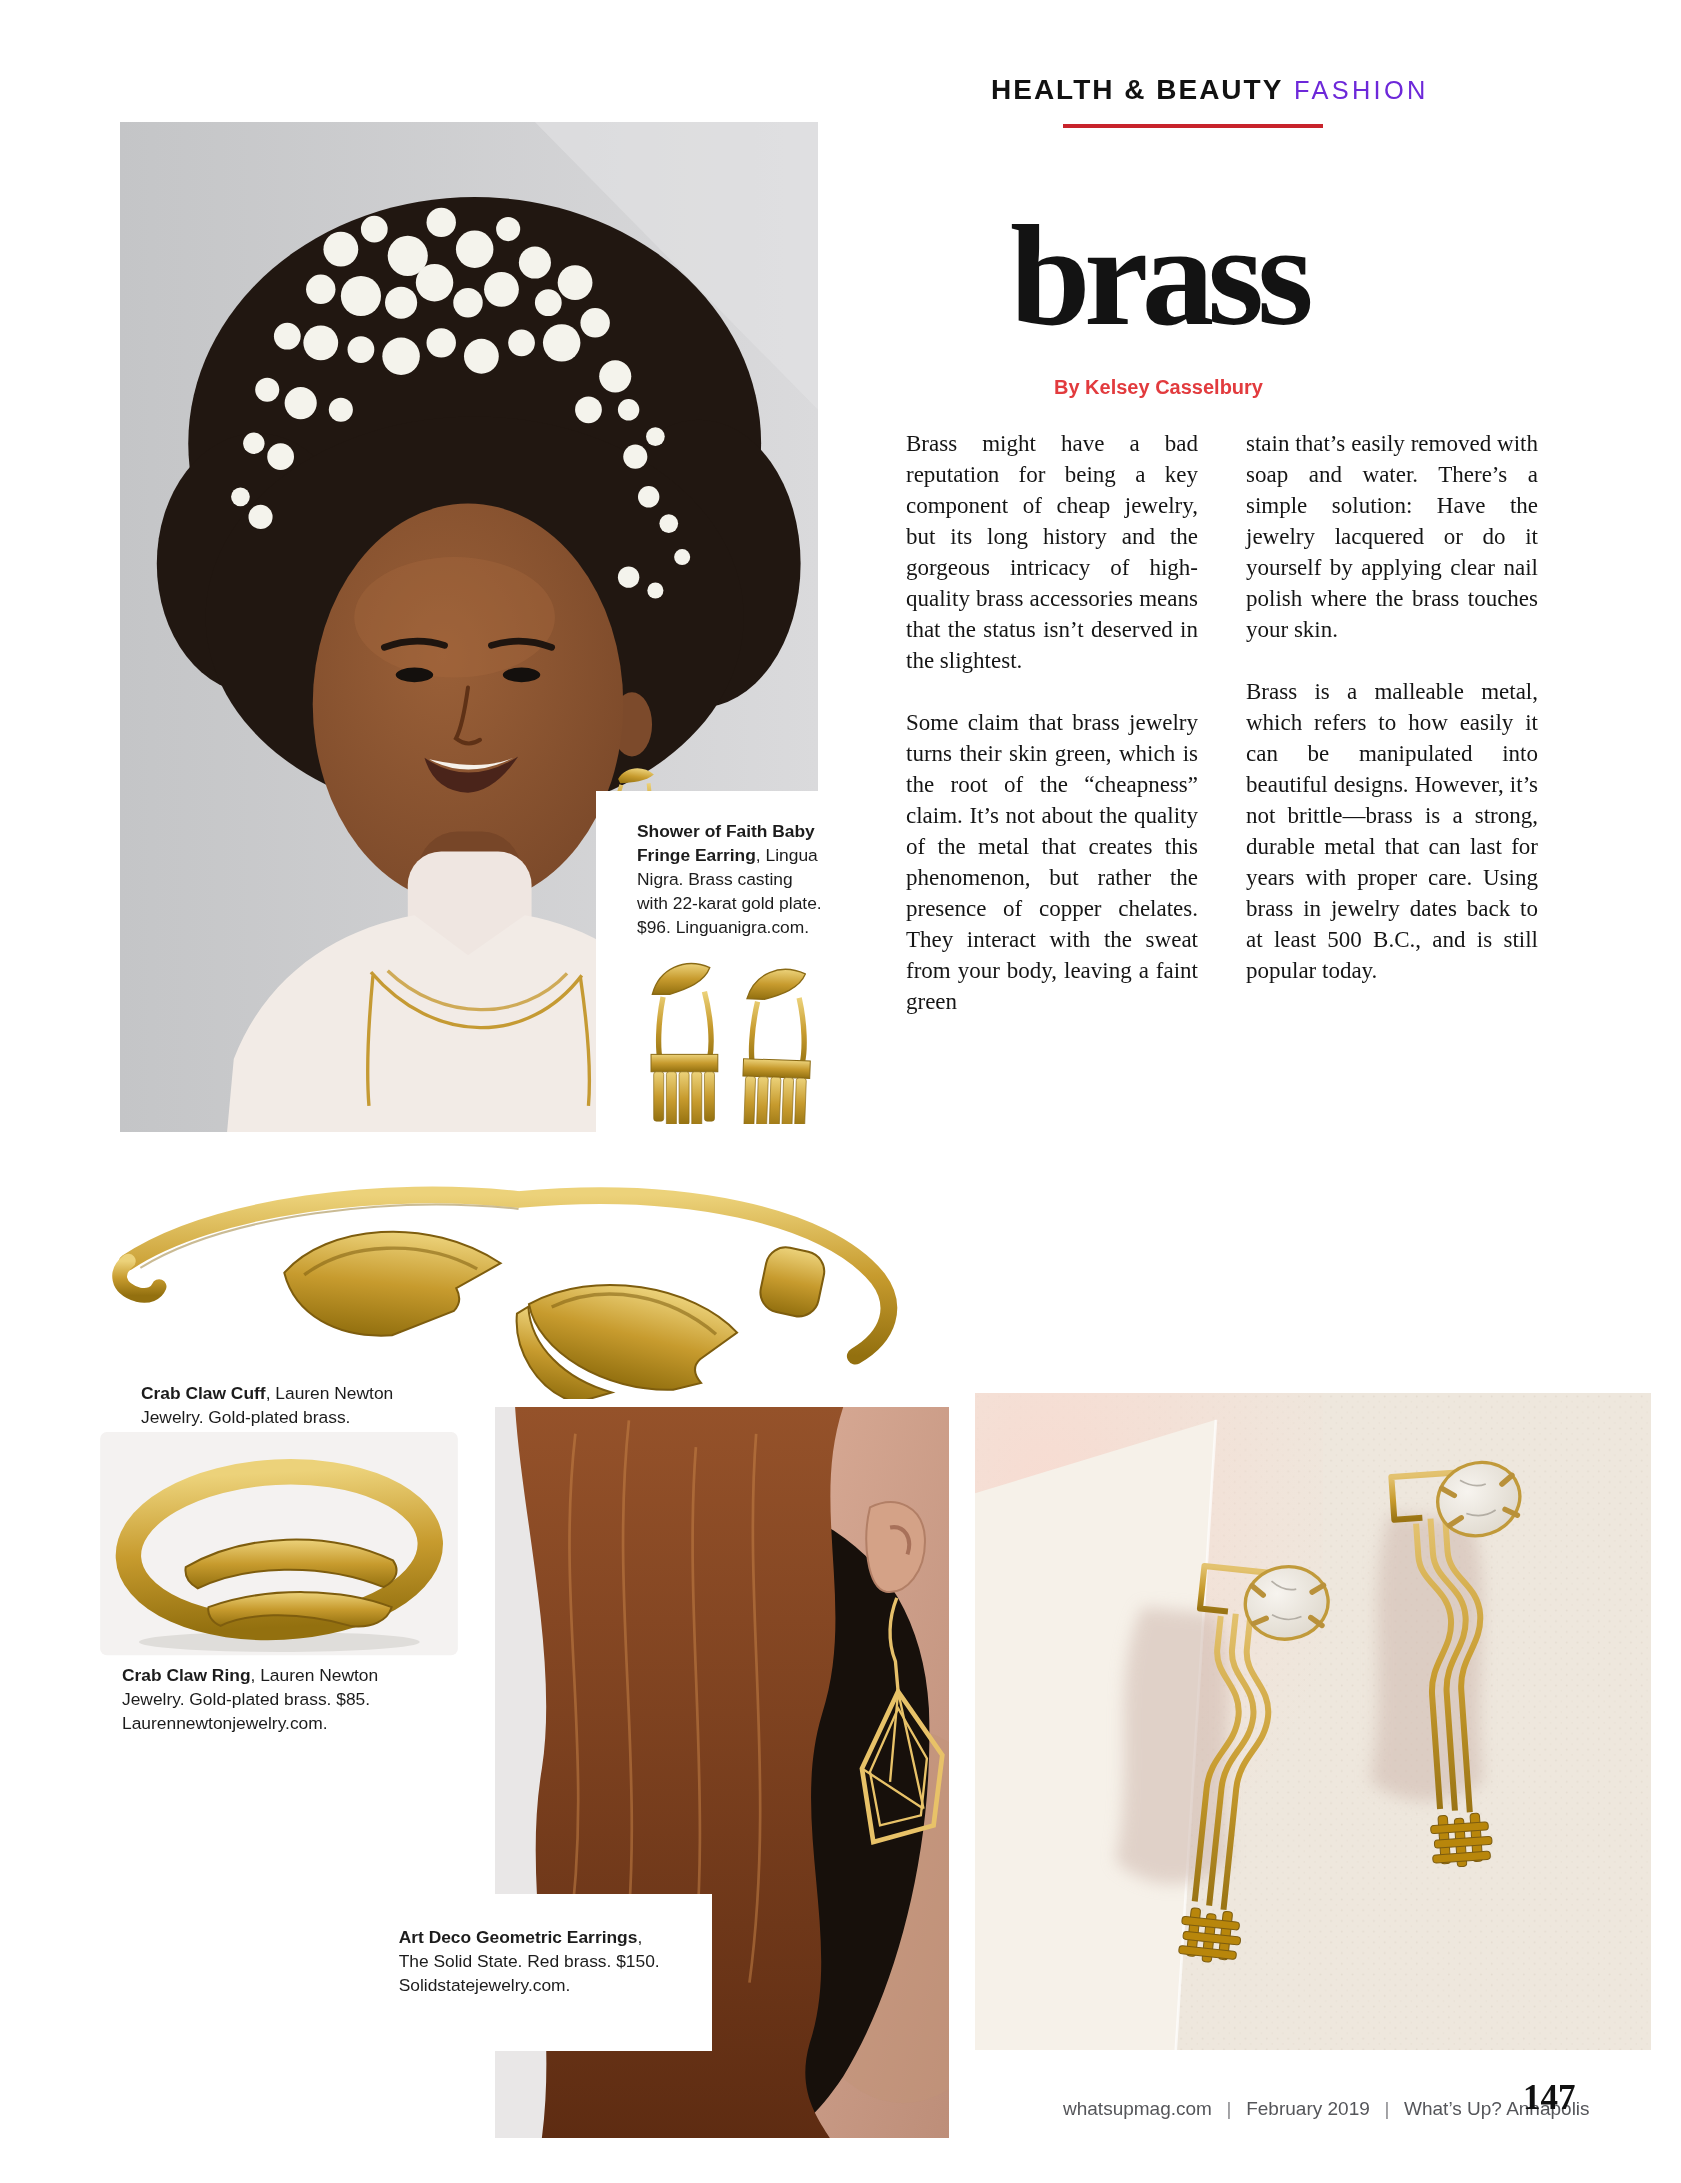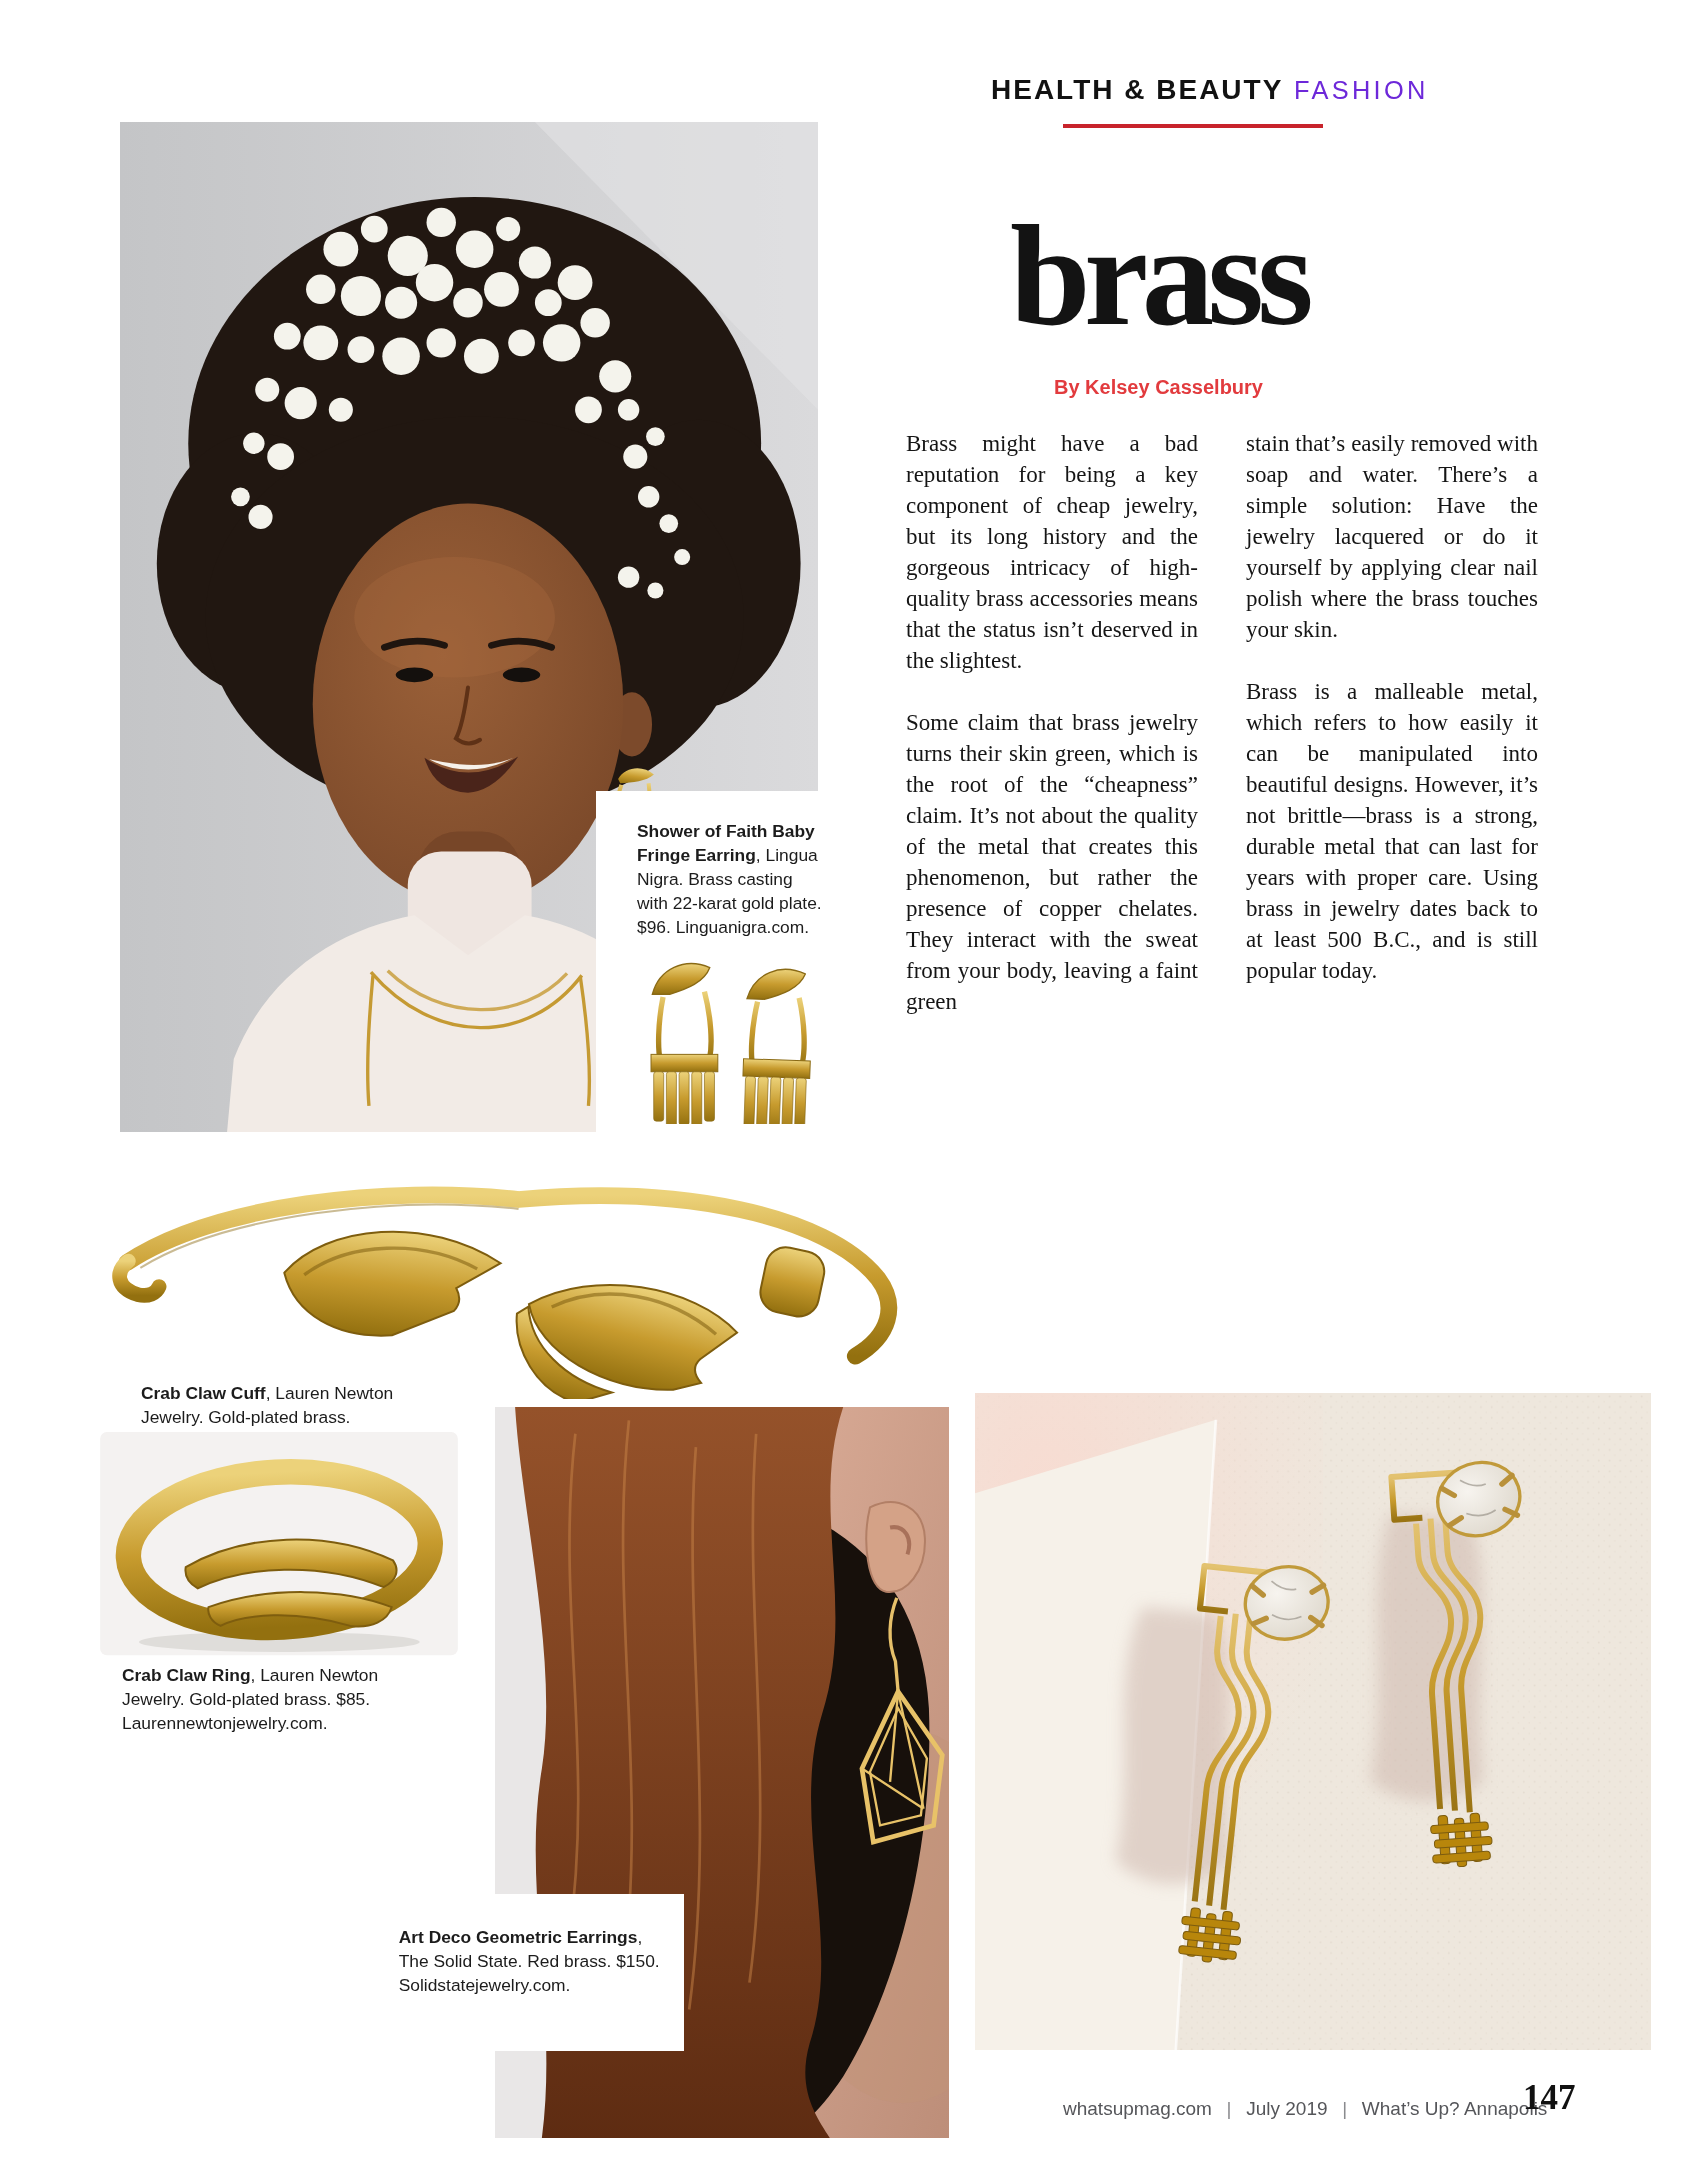--- a/index.html
+++ b/index.html
@@ -22,21 +22,21 @@
   .byline{left:991px;top:376px;width:335px;text-align:center;font-weight:bold;font-size:20px;color:#e23b3e;}
   
   .col{top:428px;font-family:"Liberation Serif",serif;font-size:23px;line-height:31px;
         text-align:justify;color:#151515;}
   .col p{margin:0 0 31px 0;}
   #col1{left:906px;width:292px;}
   #col2{left:1246px;width:292px;}
   
   .cap{font-size:17.4px;line-height:24px;color:#1c1c1c;}
   .cap .b{font-weight:bold;}
-  .whitebox{background:#ffffff;}
+  .whitebox{background:#ffffff;padding-left:28px;}
   
   .footer{left:1063px;top:2098px;width:455px;font-size:19px;color:#55565a;white-space:nowrap;}
   .footer .sep{margin:0 9.4px;color:#8a8b8e;}
   .pagenum{left:1523px;top:2078px;font-family:"Liberation Serif",serif;font-weight:bold;font-size:35px;color:#111;}
   .photo{overflow:hidden;}
   .photo svg{display:block;width:100%;height:100%;}
 </style>
 </head>
 <body>
 
@@ -382,20 +382,20 @@
             <rect x="344" y="814" width="86" height="12" rx="5"></rect>
             <rect x="340" y="836" width="86" height="12" rx="5"></rect>
         </g>
       </g>
     </svg>
   </div>
 
   <div class="abs footer">
     <span>whatsupmag.com</span>
     <span class="sep">|</span>
-    <span>July 2019</span>
+    <span>February 2019</span>
     <span class="sep">|</span>
     <span>What’s Up? Annapolis</span>
   </div>
   <div class="abs pagenum">147</div>
 
 </div>
 
 
 </body></html>

